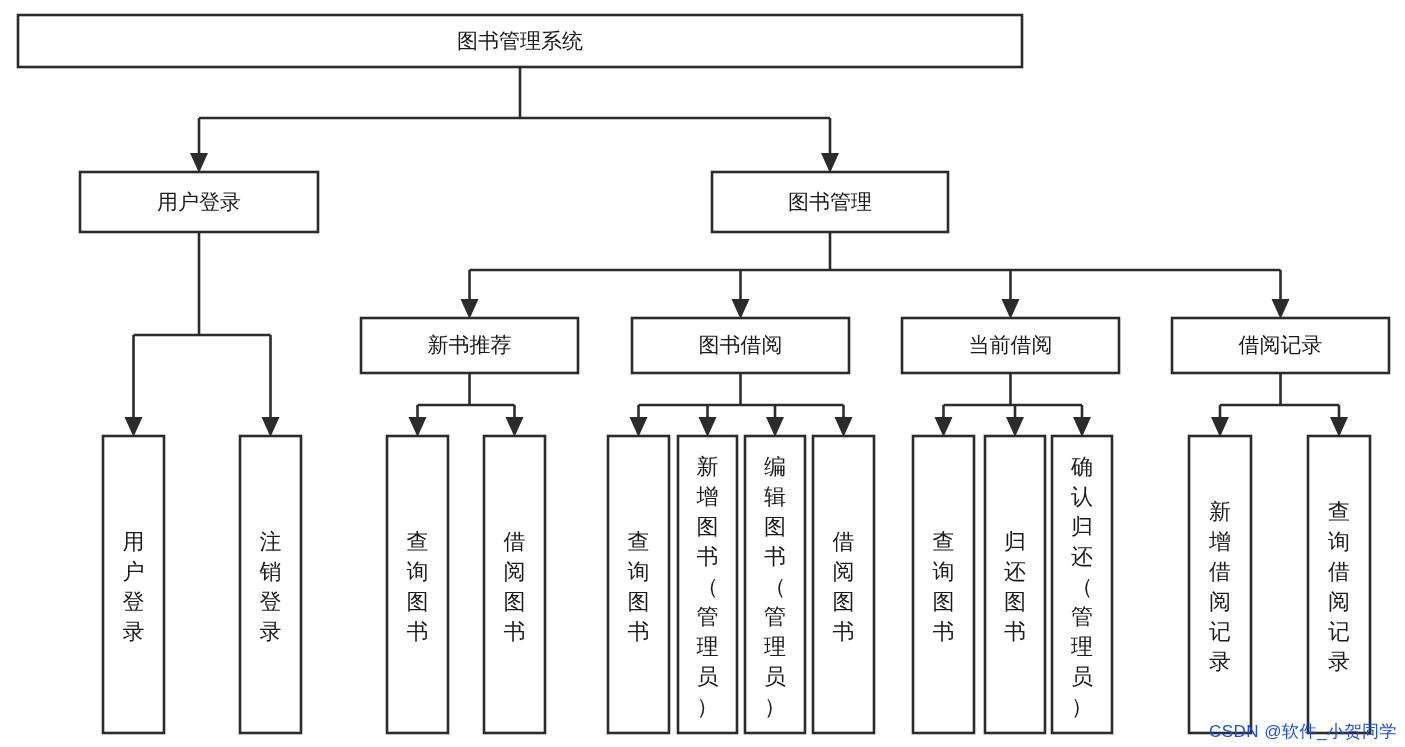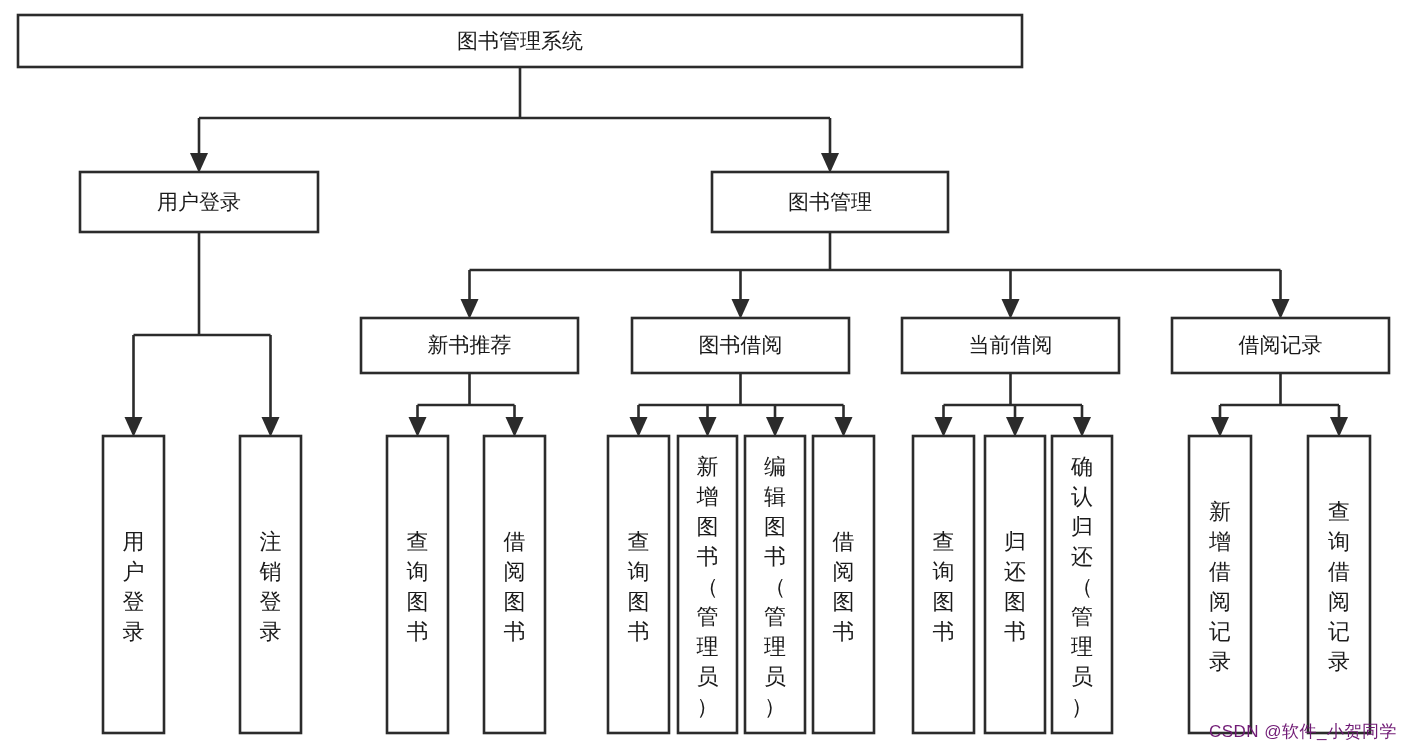--- a/index.html
+++ b/index.html
@@ -34,21 +34,21 @@
     font-family:"Liberation Sans","DejaVu Sans",sans-serif;
     font-size:22px;
     text-anchor:middle;
   }
   .watermark{
     position:absolute;
     right:8px;
     bottom:4px;
     font-family:"Liberation Sans","DejaVu Sans",sans-serif;
     font-size:17px;
-    color:#701a75;
+    color:#1d4ed8;
     letter-spacing:0.5px;
     white-space:nowrap;
     user-select:none;
   }
 </style>
 </head>
 <body>
 
 <svg id="diagram" viewBox="0 0 1405 747" xmlns="http://www.w3.org/2000/svg">
   <g id="edges-layer">

